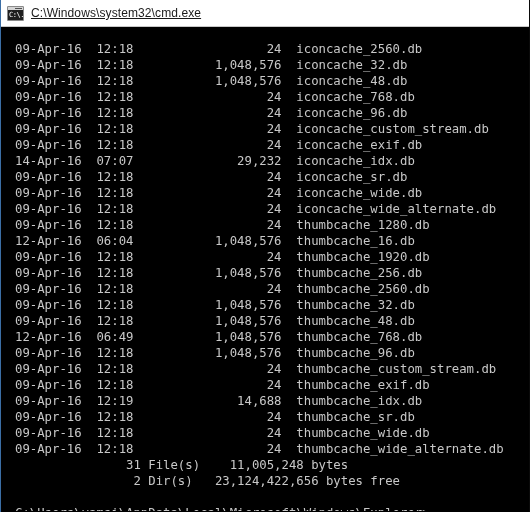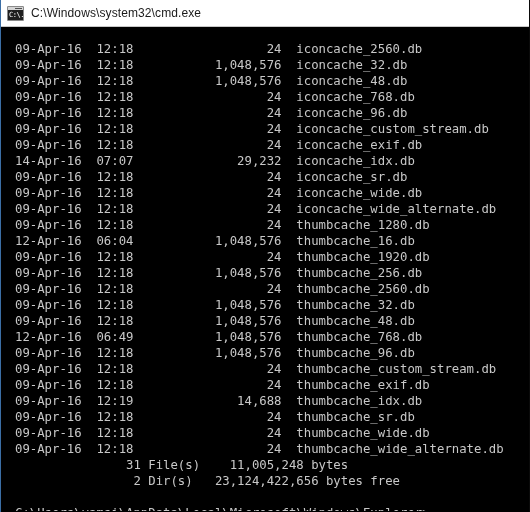--- a/index.html
+++ b/index.html
@@ -81,20 +81,21 @@
     line-height: 10px;
     letter-spacing: -0.5px;
     white-space: nowrap;
   }
   #titlebar-text {
     font-family: "Liberation Sans", sans-serif;
     font-size: 12px;
     color: #1a1a1a;
     white-space: nowrap;
     letter-spacing: 0.1px;
+    text-decoration: underline;
   }
 
   
   #console {
     position: relative;
     background: #000000;
     height: 484px;
     padding: 2px 0 0 2px;
     box-sizing: border-box;
     overflow: hidden;

